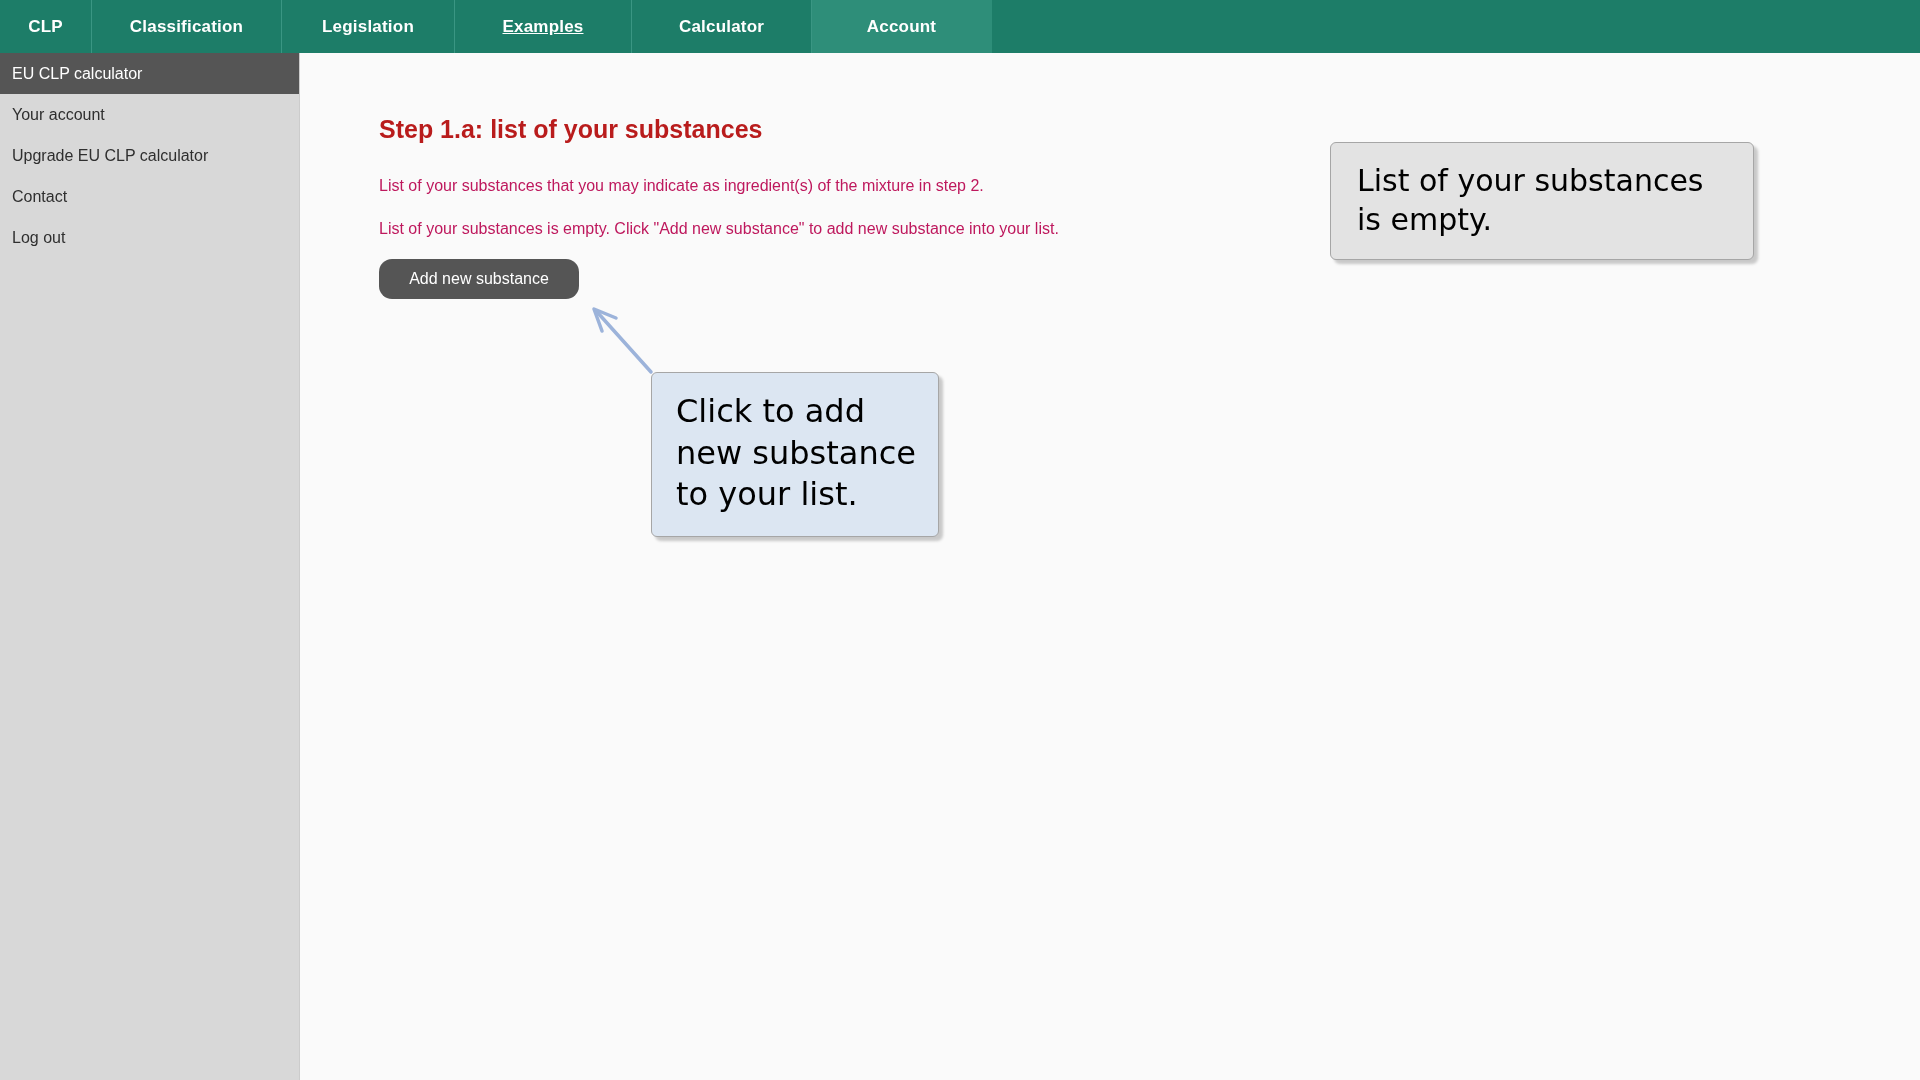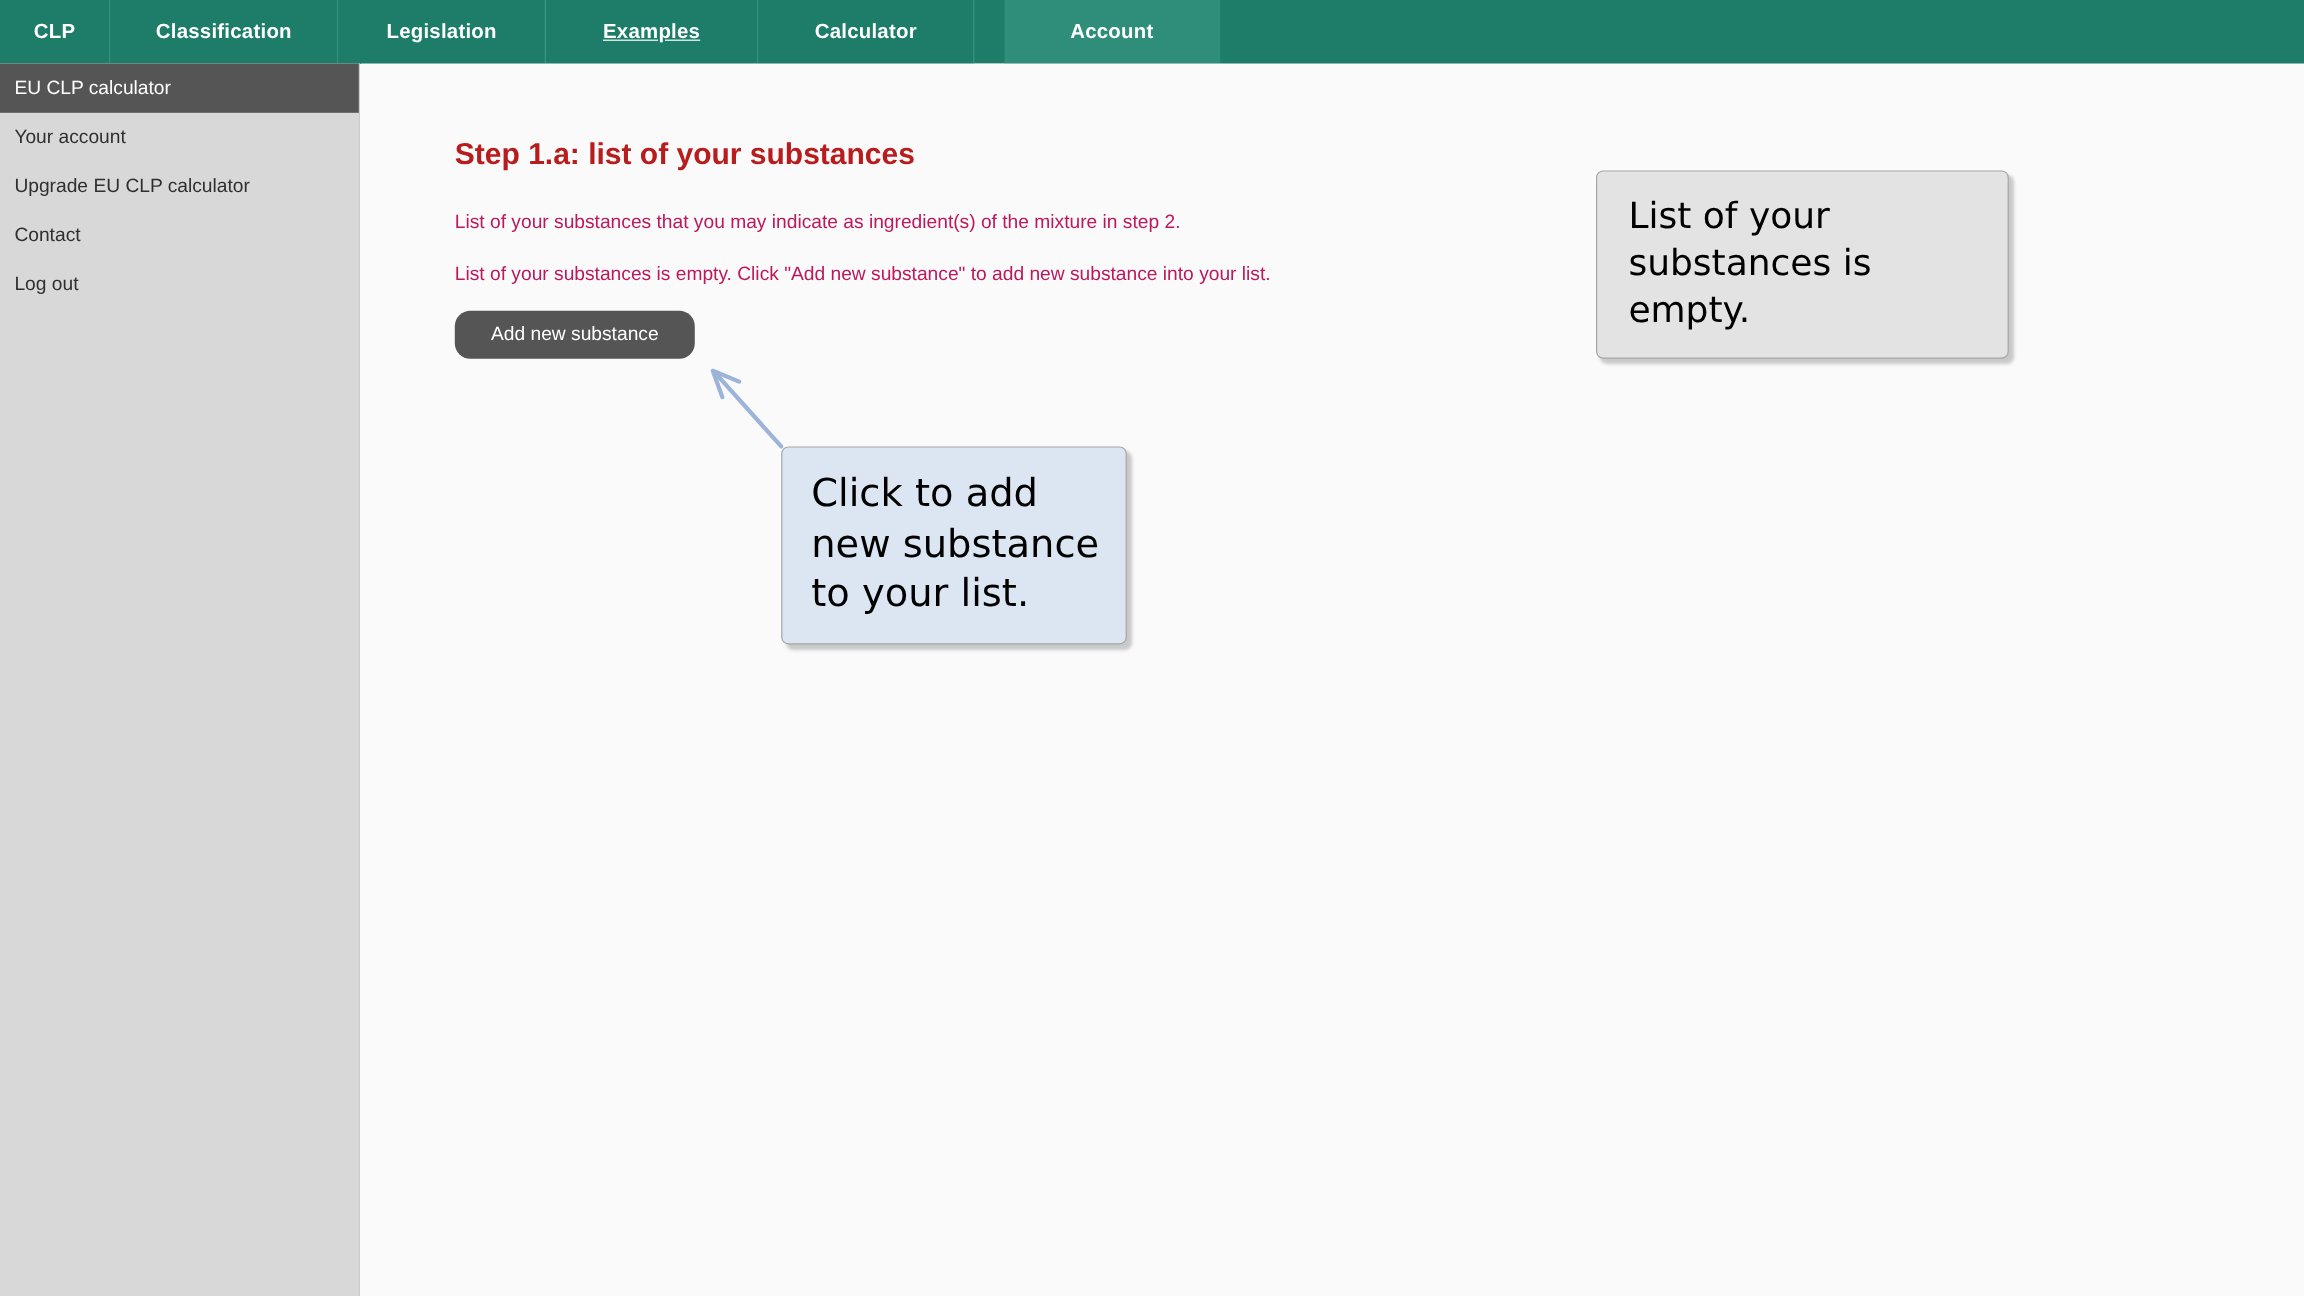--- a/index.html
+++ b/index.html
@@ -31,21 +31,20 @@
     letter-spacing: 0.2px;
     background: #1d7d68;
     border-right: 1px solid #3a9683;
     cursor: pointer;
     user-select: none;
     white-space: nowrap;
   }
   .nav-tab.active {
     background: #2e8e79;
     border-right: 1px solid #2e8e79;
-    margin-left: 25px;
   }
   .nav-tab.t-clp        { width: 92px; }
   .nav-tab.t-class      { width: 190px; }
   .nav-tab.t-legis      { width: 173px; }
   .nav-tab.t-exam       { width: 177px; text-decoration: underline; }
   .nav-tab.t-calc       { width: 180px; }
   .nav-tab.t-acct       { width: 180px; }
   .nav-filler { flex: 1 1 auto; background: #1d7d68; }
 
   
@@ -121,21 +120,21 @@
     border: 1px solid #a6a6a6;
     border-radius: 6px;
     box-shadow: 4px 4px 3px rgba(0,0,0,0.20);
     font-family: "DejaVu Sans", sans-serif;
     color: #000000;
     line-height: 1.30;
   }
   .callout-grey {
     left: 1330px;
     top: 142px;
-    width: 344px;
+    width: 424px;
     padding: 18px 20px 20px 26px;
     background: #e3e3e3;
     font-size: 30px;
   }
   .callout-blue {
     left: 651px;
     top: 372px;
     width: 288px;
     padding: 18px 22px 20px 24px;
     background: #dce6f2;

